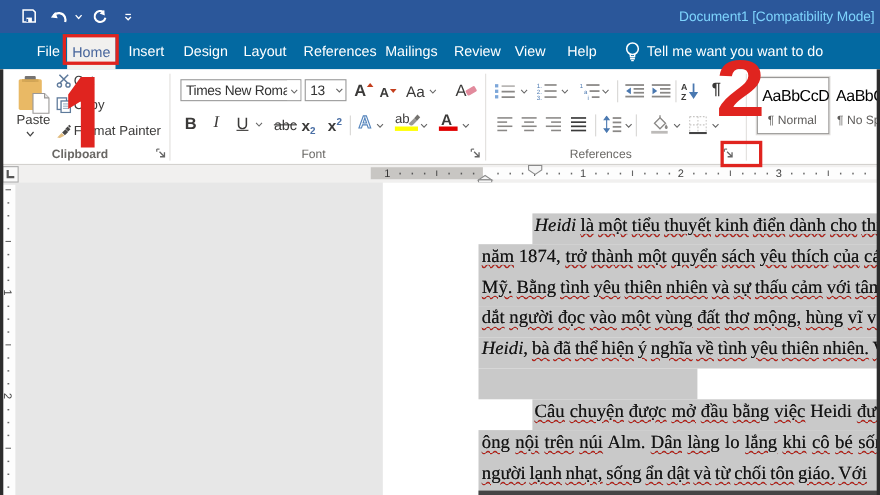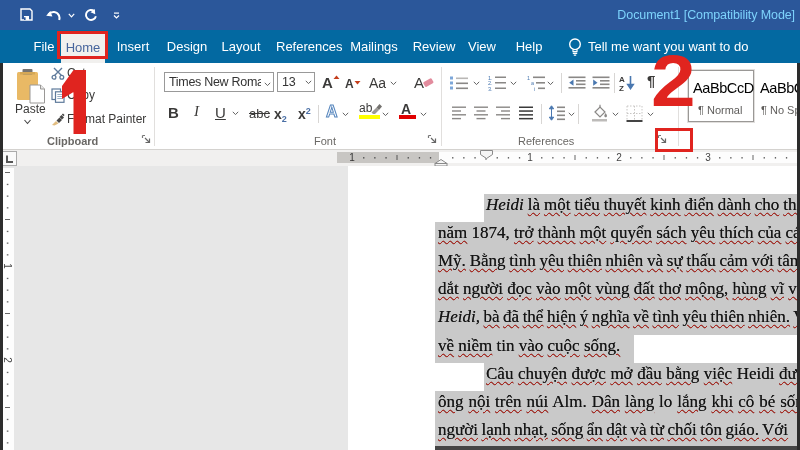--- a/index.html
+++ b/index.html
@@ -75,21 +75,21 @@
       <path d="M5 11.4 L5 13.4 M9 11.4 L9 13.4" stroke="#fff" stroke-width="1.2"></path>
       <path d="M4.6 13.6 L9.4 13.6 M4.8 15.4 L9.2 15.4 M5.8 17.2 L8.2 17.2" stroke="#fff" stroke-width="1.3"></path>
     </svg>
     <div class="tab" style="left:588px;width:160px;text-align:left;">Tell me want you want to do</div>
   </div>
   <div id="ribbon" class="abs">
     <div class="vsep" style="left:154px;"></div>
     <div class="vsep" style="left:441px;"></div>
     <div class="vsep" style="left:678px;"></div>
     <div class="glabel" style="left:47px;font-weight:bold;">Clipboard</div>
-    <div class="glabel" style="left:274px;margin-left:40px;">Font</div>
+    <div class="glabel" style="left:274px;">Font</div>
     <div class="glabel" style="left:518px;">References</div>
 
     <div class="btxt" style="left:15px;top:39px;">Paste</div>
     <div class="btxt" style="left:67px;top:3px;">Cut</div>
     <div class="btxt" style="left:67px;top:25px;">Copy</div>
     <div class="btxt" style="left:67px;top:49px;">Format Painter</div>
 
     <div class="combo" style="left:164px;top:9px;width:110px;height:20px;line-height:18px;padding-left:4px;padding-right:16px;">Times New Romar</div>
     <div class="combo" style="left:277px;top:9px;width:38px;height:20px;line-height:18px;padding-left:4px;">13</div>
 
@@ -389,21 +389,20 @@
     <div class="sel" style="left:87px;top:225.4px;width:365px;height:28.2px;"></div>
     <div class="sel" style="left:87px;top:253.6px;width:365px;height:28.2px;"></div>
     <div class="sel" style="left:87px;top:281.8px;width:365px;height:2.7px;"></div>
     <div class="sel" style="left:87px;top:279.5px;width:365px;height:4px;background:#454545;"></div>
     <div class="sel" style="left:87px;top:283.5px;width:365px;height:1px;background:#909090;"></div>
     <div class="ln" id="t0" style="word-spacing:-0.3px;left:138px;top:24.5px;"><i>Heidi</i> <span class="sq">là</span> <span class="sq">một</span> <span class="sq">tiểu</span> <span class="sq">thuyết</span> <span class="sq">kinh</span> <span class="sq">điển</span> <span class="sq">dành</span> <span class="sq">cho</span> <span class="sq">thiếu</span> </div>
     <div class="ln" id="t1" style="left:90px;top:52.7px;"><span class="sq">năm</span> 1874, <span class="sq">trở</span> <span class="sq">thành</span> <span class="sq">một</span> <span class="sq">quyển</span> <span class="sq">sách</span> <span class="sq">yêu</span> <span class="sq">thích</span> <span class="sq">của</span> <span class="sq">các</span></div>
     <div class="ln" id="t2" style="word-spacing:-0.5px;left:90px;top:80.9px;"><span class="sq">Mỹ.</span> <span class="sq">Bằng</span> <span class="sq">tình</span> <span class="sq">yêu</span> <span class="sq">thiên</span> <span class="sq">nhiên</span> <span class="sq">và</span> <span class="sq">sự</span> <span class="sq">thấu</span> <span class="sq">cảm</span> <span class="sq">với</span> <span class="sq">tâm</span> </div>
     <div class="ln" id="t3" style="left:90px;top:109.1px;"><span class="sq">dắt</span> <span class="sq">người</span> <span class="sq">đọc</span> <span class="sq">vào</span> <span class="sq">một</span> <span class="sq">vùng</span> <span class="sq">đất</span> <span class="sq">thơ</span> <span class="sq">mộng,</span> <span class="sq">hùng</span> <span class="sq">vĩ</span> <span class="sq">và</span> </div>
     <div class="ln" id="t4" style="word-spacing:-0.75px;left:90px;top:137.3px;"><i>Heidi,</i> <span class="sq">bà</span> <span class="sq">đã</span> <span class="sq">thể</span> <span class="sq">hiện</span> <span class="sq">ý</span> <span class="sq">nghĩa</span> <span class="sq">về</span> <span class="sq">tình</span> <span class="sq">yêu</span> <span class="sq">thiên</span> <span class="sq">nhiên.</span> <span class="sq">Và</span></div>
-    <div class="ln" id="t5" style="left:90px;top:165.5px;"><span class="sq">về</span> <span class="sq">niềm</span> tin <span class="sq">vào</span> <span class="sq">cuộc</span> <span class="sq">sống.</span></div>
     <div class="ln" id="t6" style="word-spacing:0.29px;left:138px;top:193.7px;"><span class="sq">Câu</span> <span class="sq">chuyện</span> <span class="sq">được</span> <span class="sq">mở</span> <span class="sq">đầu</span> <span class="sq">bằng</span> <span class="sq">việc</span> Heidi <span class="sq">được</span> </div>
     <div class="ln" id="t7" style="word-spacing:0.68px;left:90px;top:221.9px;"><span class="sq">ông</span> <span class="sq">nội</span> <span class="sq">trên</span> <span class="sq">núi</span> Alm. <span class="sq">Dân</span> <span class="sq">làng</span> lo <span class="sq">lắng</span> <span class="sq">khi</span> <span class="sq">cô</span> <span class="sq">bé</span> <span class="sq">sống</span> </div>
     <div class="ln" id="t8" style="word-spacing:-0.79px;left:90px;top:250.1px;"><span class="sq">người</span> <span class="sq">lạnh</span> <span class="sq">nhạt,</span> <span class="sq">sống</span> <span class="sq">ẩn</span> <span class="sq">dật</span> <span class="sq">và</span> <span class="sq">từ</span> <span class="sq">chối</span> <span class="sq">tôn</span> <span class="sq">giáo.</span> <span class="sq">Với</span></div>
   </div>
   <div id="rstrip" class="abs"></div>
   <div class="abs" style="left:0;top:63px;width:2.5px;height:387px;background:#2c2c2c;"></div>
 
   <div class="redbox" style="left:57px;top:31px;width:51px;height:28px;"></div>
   <div class="redbox" style="left:655px;top:128px;width:38px;height:24px;"></div>
   <svg class="abs" style="left:60px;top:68px;" width="28" height="68" viewBox="0 0 28 68">

